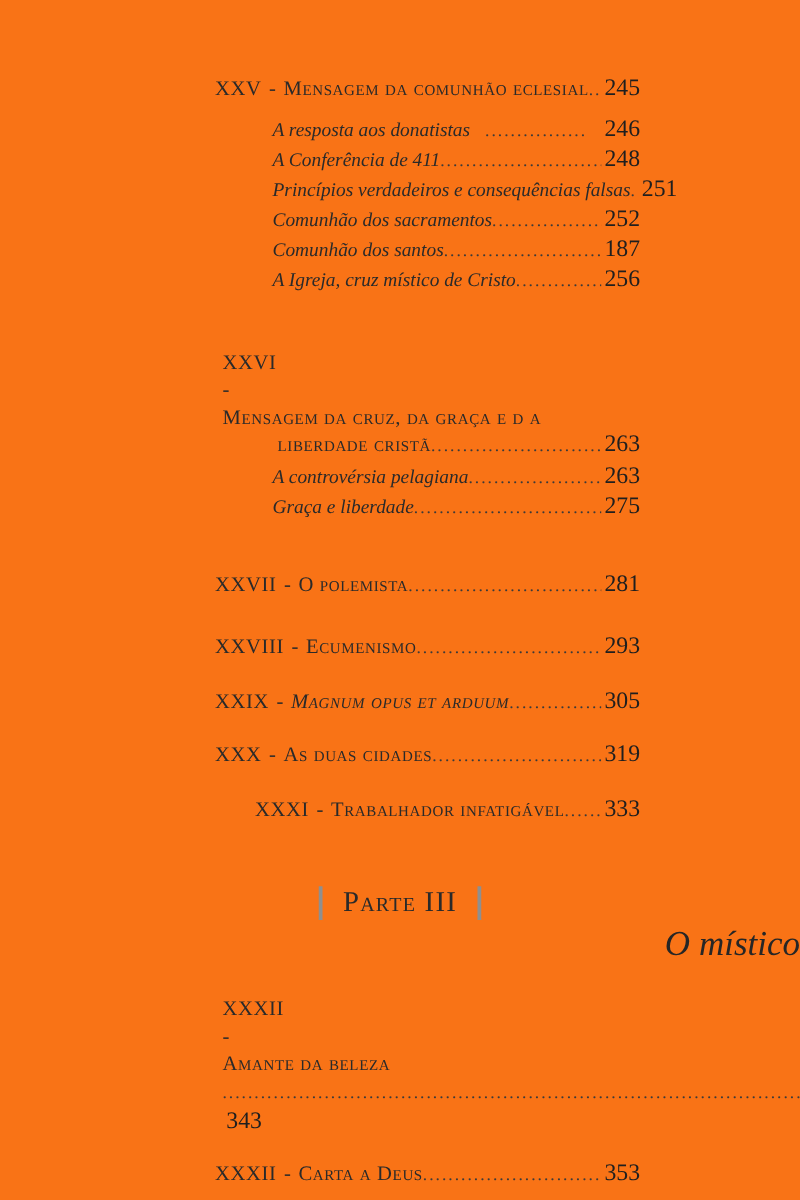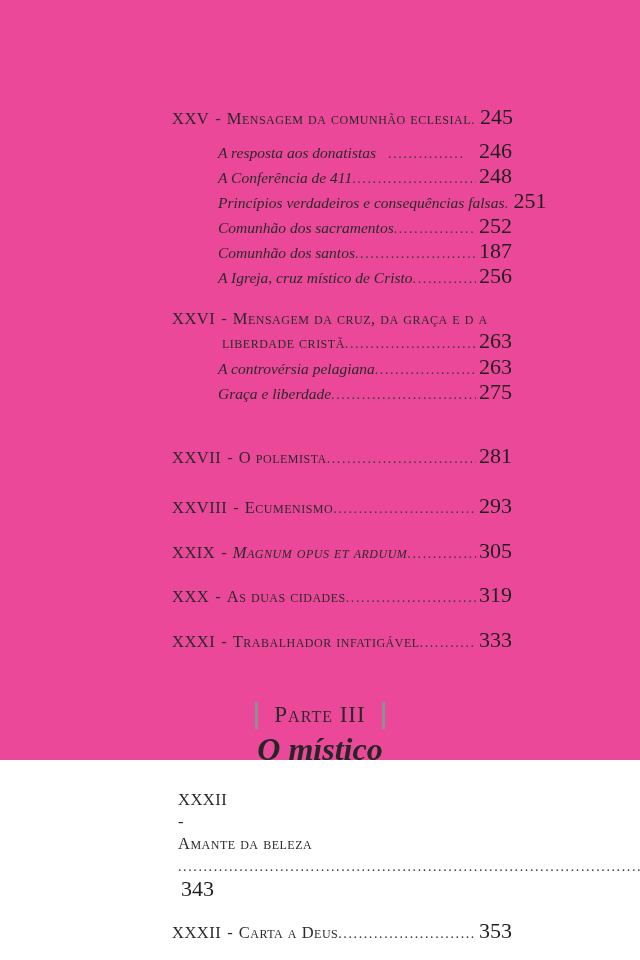--- a/index.html
+++ b/index.html
@@ -4,23 +4,23 @@
 <style>
   html, body { margin: 0; padding: 0; background: #ffffff; }
   body {
     width: 640px; height: 960px;
     font-family: "Liberation Serif", "DejaVu Serif", serif;
     color: #2a2a2a;
     overflow: hidden;
   }
   .page {
     box-sizing: border-box;
-    width: 640px; height: 760px;
-    padding: 106px 128px 0 172px;
-    background: #ec4899;
+    width: 640px; height: 960px;
+    padding: 60px 128px 0 172px;
+    background: #f97316;
   }
   .row {
     display: flex;
     align-items: baseline;
     line-height: 22px;
     white-space: nowrap;
   }
   .sc { font-variant: small-caps; letter-spacing: 0.5px; }
   .it { font-style: italic; }
   .chapter { font-size: 16.5px; }
@@ -35,33 +35,33 @@
   .dots::after {
     content: "..........................................................................................................................................";
     font-size: 14px;
     letter-spacing: 1.6px;
     color: #3a3a3a;
     font-style: normal;
   }
   .page-num {
     flex-shrink: 0;
     padding-left: 3px;
-    font-size: 22px;
+    font-size: 19px;
     font-style: normal;
     color: #1f1f1f;
   }
   
   .mt-sub-first { margin-top: 9px; gap: 12px; }
-  .mt-s26   { margin-top: 18px; }
+  .mt-s26   { margin-top: 42px; flex-direction: column; }
   .mt-sub26 { margin-top: 1px; }
   .mt-s27   { margin-top: 39px; }
   .mt-s28   { margin-top: 25px; }
   .mt-s29   { margin-top: 20px; }
   .mt-s30   { margin-top: 19px; }
-  .mt-s31   { margin-top: 20px; }
+  .mt-s31   { margin-top: 20px; margin-left: 32px; }
   .mt-s32   { margin-top: 22px; flex-direction: column; }
   .mt-s33   { margin-top: 20px; }
   .part-heading {
     margin: 45px -128px 0 -172px; 
     display: flex;
     justify-content: center;
     align-items: center;
     line-height: 32px;
   }
   .part-label {
@@ -70,25 +70,24 @@
     color: #2a2a2a;
   }
   .bar {
     display: inline-block;
     width: 3px; height: 27px;
     background: #8f8f8f;
     margin: 0 16px;
   }
   .part-subtitle {
     margin: 0 -128px 0 -172px;
-    text-align: center;
-    font-size: 32px;
+    text-align: right;
+    font-size: 28px;
     line-height: 36px;
     color: #262626;
-    font-weight: bold;
   }
 </style>
 </head>
 <body>
 
 <div class="page">
 
   <div class="row chapter">
     <span class="numeral">XXV</span>
     <span class="sep">-</span>

